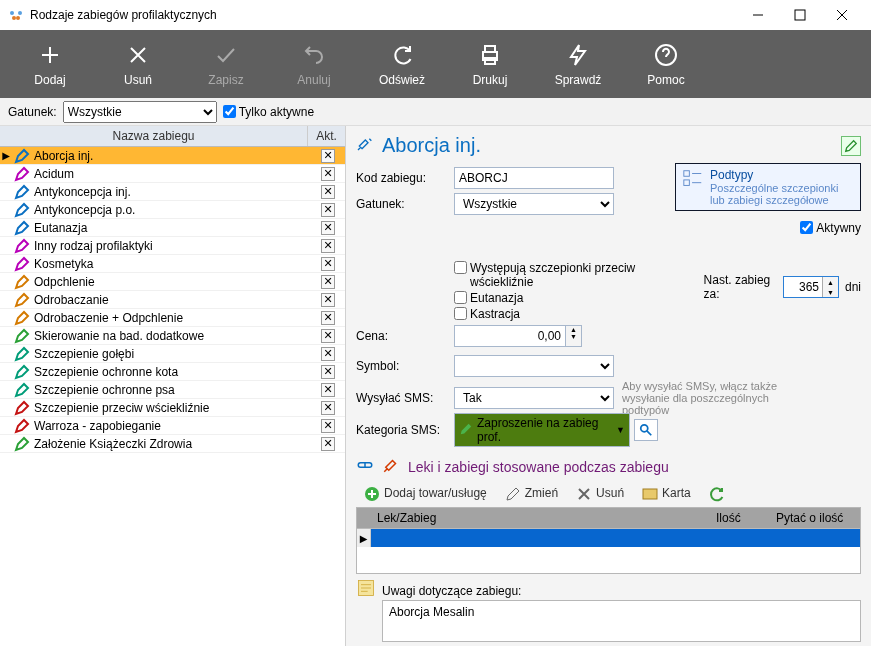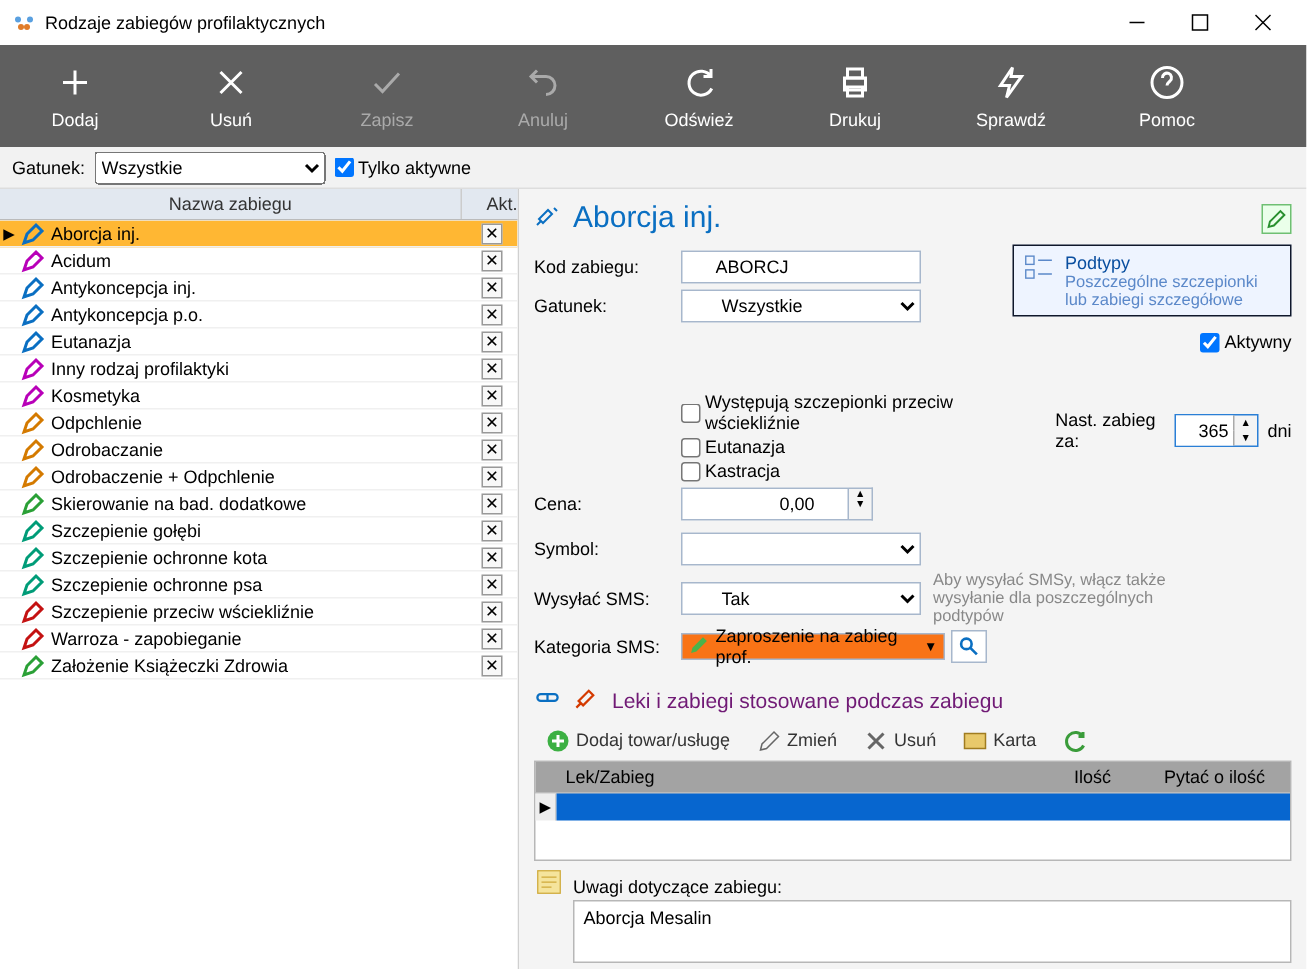--- a/index.html
+++ b/index.html
@@ -1,48 +1,48 @@
 <!DOCTYPE html>
 <html><head>
 <meta charset="utf-8">
 <style>
 * { box-sizing: border-box; margin: 0; padding: 0; }
 body { font-family: "Segoe UI", Tahoma, sans-serif; font-size: 12px; background: #fff; width: 871px; height: 646px; overflow: hidden; }
 .titlebar { height: 30px; display: flex; align-items: center; padding: 0 8px; background: #fff; }
 .titlebar .app-icon { width: 16px; height: 16px; margin-right: 6px; }
 .titlebar .title { flex: 1; font-size: 12px; color: #000; }
 .winbtn { width: 42px; height: 28px; display: flex; align-items: center; justify-content: center; }
-.toolbar-dark { height: 68px; background: #5f5f5f; display: flex; align-items: center; padding: 0 6px; gap: 16px; }
+.toolbar-dark { height: 68px; background: #5f5f5f; display: flex; align-items: center; padding: 0 6px; gap: 0; }
 .tbtn { width: 88px; height: 68px; display: flex; flex-direction: column; align-items: center; justify-content: center; color: #fff; gap: 4px; }
 .tbtn .ticon { width: 28px; height: 28px; display:flex; align-items:center; justify-content:center; }
 .tbtn .tlabel { font-size: 12px; }
 .tbtn.disabled { color: #aaa; }
 .filterbar { height: 28px; display: flex; align-items: center; padding: 2px 8px; gap: 6px; background: #f2f2f2; border-bottom: 1px solid #ddd; }
 .filterbar select { width: 154px; height: 22px; font-size: 12px; }
-.chkwrap { display: flex; align-items: center; gap: 3px; }
+.chkwrap { display: flex; align-items: flex-start; gap: 3px; }
 .main { display: flex; height: calc(646px - 30px - 68px - 28px); }
 .leftpane { width: 346px; border-right: 1px solid #d0d0d0; display:flex; flex-direction:column; background:#fff;}
 .grid-header { display:flex; background:#e2e8f0; color:#333; font-size:12px; border-bottom:1px solid #bbb;}
 .grid-header .col-name { flex:1; text-align:center; padding:3px 0;}
-.grid-header .col-akt { width:38px; text-align:right; padding:3px 0; border-left:1px solid #ccc;}
+.grid-header .col-akt { width:38px; text-align:center; padding:3px 0; border-left:1px solid #ccc;}
 .grid-body { flex:1; overflow-y:auto; background:#fff; position:relative; }
 .grid-row { display:flex; align-items:center; height:18px; border-bottom:1px solid #f0f0f0; font-size:12px;}
 .grid-row .row-mark { width:12px; text-align:center; font-size:10px;}
 .grid-row .row-icon { width:20px; display:flex; align-items:center; justify-content:center;}
 .grid-row .row-name { flex:1; padding-left:2px; white-space:nowrap; overflow:hidden;}
 .grid-row .row-akt { width:34px; display:flex; align-items:center; justify-content:center;}
 .grid-row.selected { background:#ffb733; }
 .aktbox { width:14px; height:14px; border:1px solid #999; display:flex; align-items:center; justify-content:center; font-size:11px; background:#f8f8f8;}
 .rightpane { flex:1; background:#f4f4f4; display:flex; flex-direction:column; padding:8px 10px 4px 10px; overflow:hidden;}
 .rp-title { display:flex; align-items:center; gap:10px; margin-bottom:6px;}
 .rp-title .heading { color:#0a6fc2; font-size:20px; flex:1;}
 .editpencil { width:20px; height:20px; border:1px solid #6fbf73; background:#eaffea; display:flex; align-items:center; justify-content:center;}
 .formrow { display:flex; align-items:center; margin:4px 0; font-size:12px; min-height:22px;}
 .formrow .lbl { width:98px; }
-.formrow input[type=text], .formrow select { height:22px; font-size:12px; border:1px solid #a7b7cc; background:#fff; padding:0 22px;}
+.formrow input[type=text], .formrow select { height:22px; font-size:12px; border:1px solid #a7b7cc; background:#fff; padding:0 4px;}
 .subtypes-box { width:186px; border:1px solid #0f172a; background:#eef4ff; padding:4px 6px; font-size:11px; }
 .subtypes-box .st-title { color:#0a4fa0; font-size:12px;}
 .subtypes-box .st-sub { color:#5b88c9; }
 .chkgrid { display:flex; gap:10px; margin-top:2px;}
 .chkcol { display:flex; flex-direction:column; gap:2px;}
 .numinput { width:56px; height:22px; display:flex; border:1px solid #2a7fd6;}
 .numinput input { border:none; width:38px; text-align:right; padding-right:3px; font-size:12px;}
 .numinput .spin { width:16px; display:flex; flex-direction:column;}
 .numinput .spin div { flex:1; border-left:1px solid #aaa; display:flex; align-items:center; justify-content:center; font-size:7px;}
 .section-title { display:flex; align-items:center; gap:8px; color:#701a75; font-size:14px; margin:10px 0 6px 0;}
@@ -481,21 +481,21 @@
       <span class="lbl">Symbol:</span>
       <select style="width:160px"><option></option></select>
     </div>
     <div class="formrow">
       <span class="lbl">Wysyłać SMS:</span>
       <select style="width:160px"><option>Tak</option></select>
       <span class="hint">Aby wysyłać SMSy, włącz także wysyłanie dla poszczególnych podtypów</span>
     </div>
     <div class="formrow">
       <span class="lbl">Kategoria SMS:</span>
-      <div style="display:flex; align-items:center; width:176px; border:1px solid #a7b7cc; background:#f97316; height:18px; padding:0 4px;">
+      <div style="display:flex; align-items:center; width:176px; border:1px solid #a7b7cc; background:#4d7c0f; height:34px; padding:0 4px;">
         <span><svg width="14" height="14" viewBox="0 0 16 16">
               <path d="M2 14l1-4 8-8 3 3-8 8-4 1z" fill="#4bb34b"></path>
             </svg></span>
         <span style="flex:1; padding:0 4px;">Zaproszenie na zabieg prof.</span>
         <span style="font-size:9px;">▼</span>
       </div>
       <span class="magnify">
           <svg width="14" height="14" viewBox="0 0 16 16">
             <circle cx="6" cy="6" r="4" fill="none" stroke="#0a6fc2" stroke-width="2"></circle>
             <line x1="9" y1="9" x2="14" y2="14" stroke="#0a6fc2" stroke-width="2"></line>

